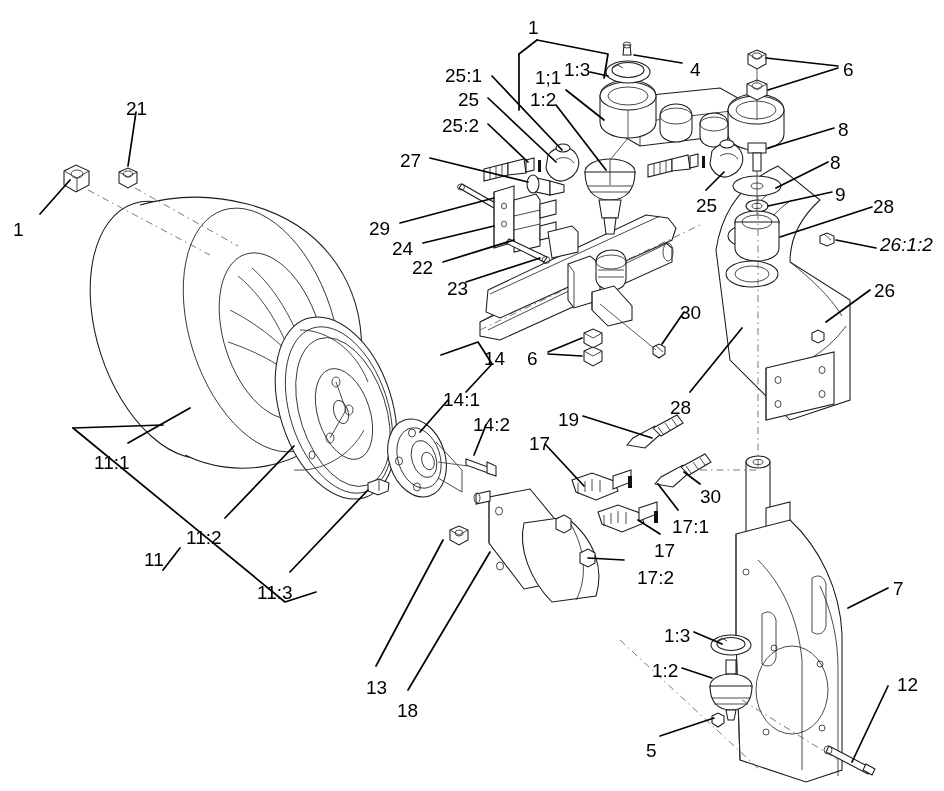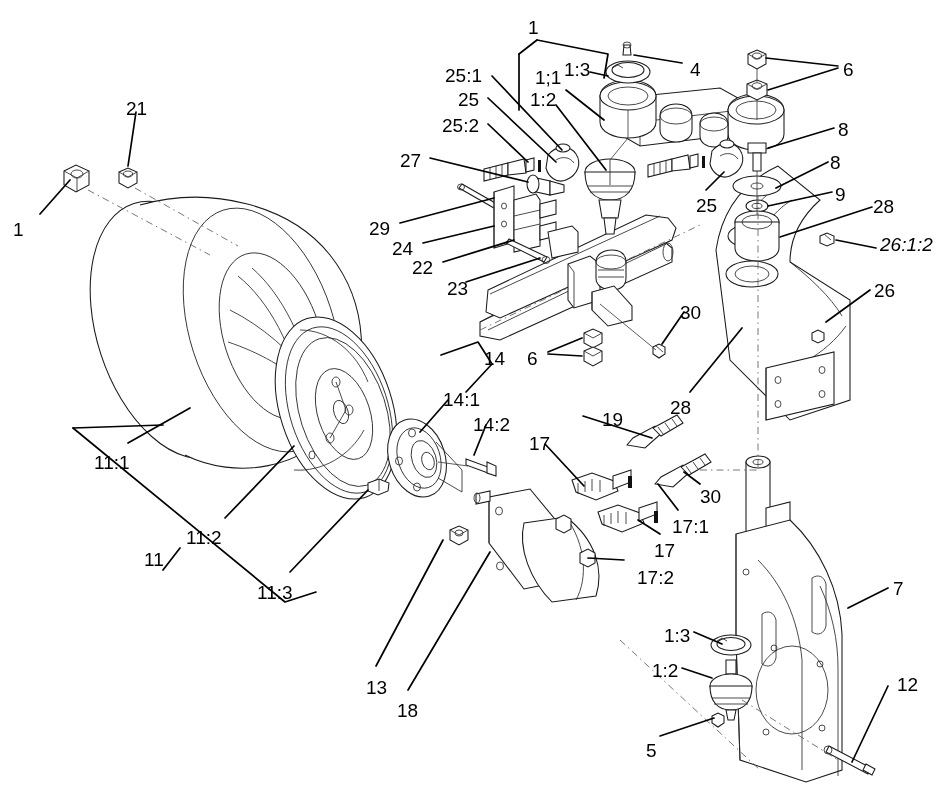--- a/index.html
+++ b/index.html
@@ -520,21 +520,21 @@
   <div class="callout-label" style="left:412px;top:258px;">22</div>
   <div class="callout-label" style="left:435px;top:279px;margin-left:12px;">23</div>
   <div class="callout-label" style="left:126px;top:99px;">21</div>
   <div class="callout-label" style="left:13px;top:220px;">1</div>
   <div class="callout-label" style="left:680px;top:303px;">30</div>
   <div class="callout-label" style="left:527px;top:349px;">6</div>
   <div class="callout-label" style="left:670px;top:398px;">28</div>
   <div class="callout-label" style="left:484px;top:349px;">14</div>
   <div class="callout-label" style="left:443px;top:390px;">14:1</div>
   <div class="callout-label" style="left:473px;top:415px;">14:2</div>
-  <div class="callout-label" style="left:558px;top:410px;margin-left:44px;">19</div>
+  <div class="callout-label" style="left:558px;top:410px;">19</div>
   <div class="callout-label" style="left:529px;top:434px;">17</div>
   <div class="callout-label" style="left:700px;top:487px;">30</div>
   <div class="callout-label" style="left:672px;top:517px;">17:1</div>
   <div class="callout-label" style="left:654px;top:541px;">17</div>
   <div class="callout-label" style="left:614px;top:568px;margin-left:23px;">17:2</div>
   <div class="callout-label" style="left:94px;top:453px;text-align:right;">11:1</div>
   <div class="callout-label" style="left:186px;top:528px;">11:2</div>
   <div class="callout-label" style="left:144px;top:550px;">11</div>
   <div class="callout-label" style="left:257px;top:583px;">11:3</div>
   <div class="callout-label" style="left:366px;top:678px;">13</div>

